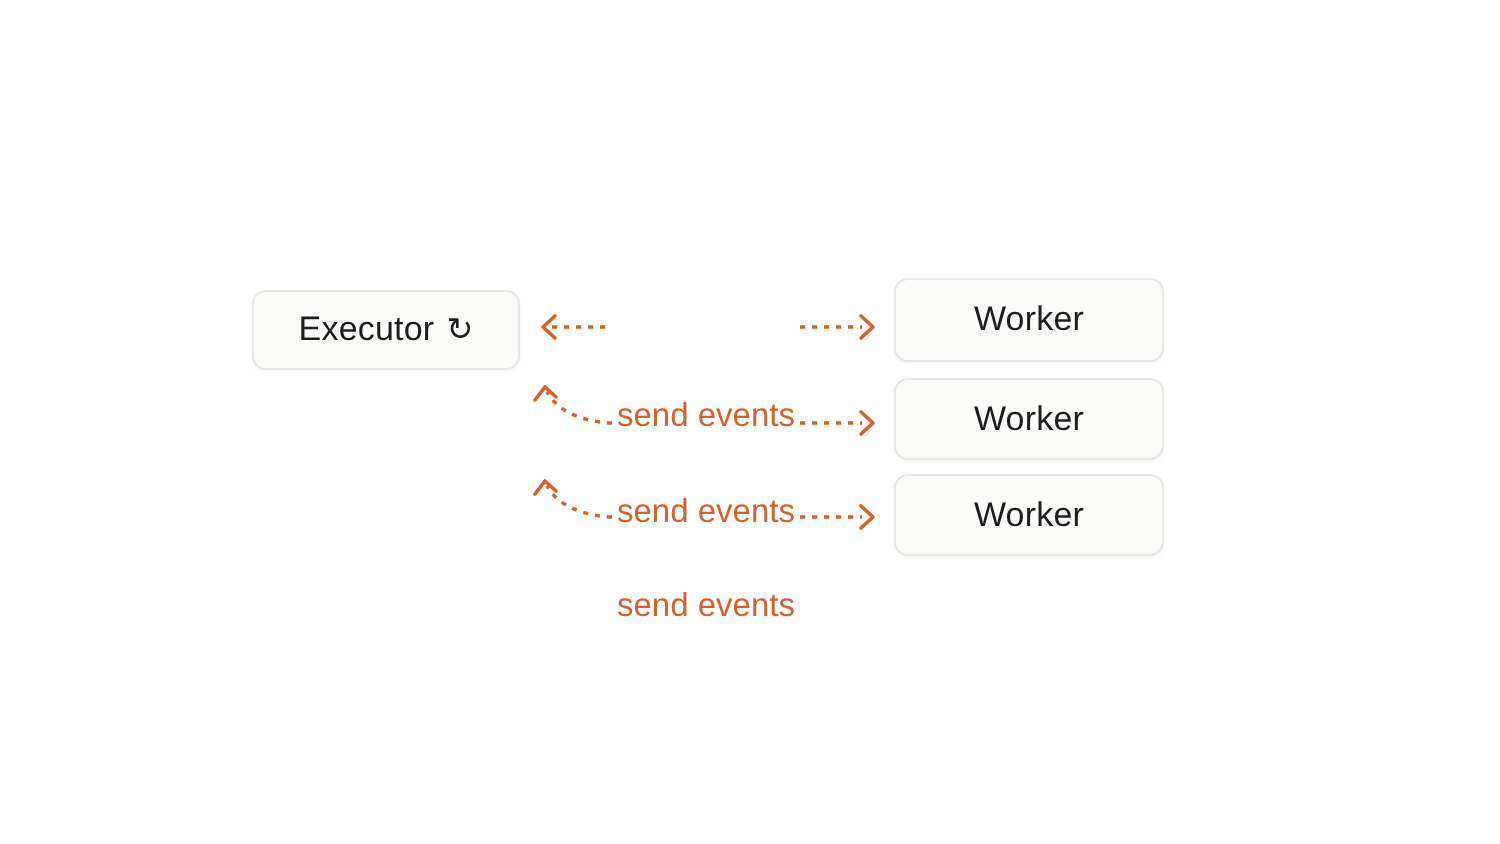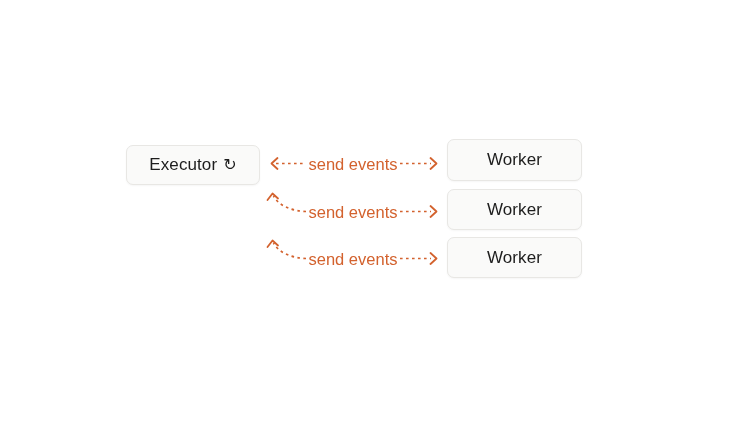--- a/index.html
+++ b/index.html
@@ -62,20 +62,21 @@
   }
   .edge-label {
     position: absolute;
     left: 303px;
     width: 100px;
     text-align: center;
     font-size: 16.5px;
     color: #d3622e;
     line-height: 20px;
     white-space: nowrap;
+    margin-top: 44px;
   }
   .edge-label-1 { top: 154px; }
   .edge-label-2 { top: 202px; }
   .edge-label-3 { top: 249px; }
 </style>
 </head>
 <body>
 
 <div class="canvas">
 

